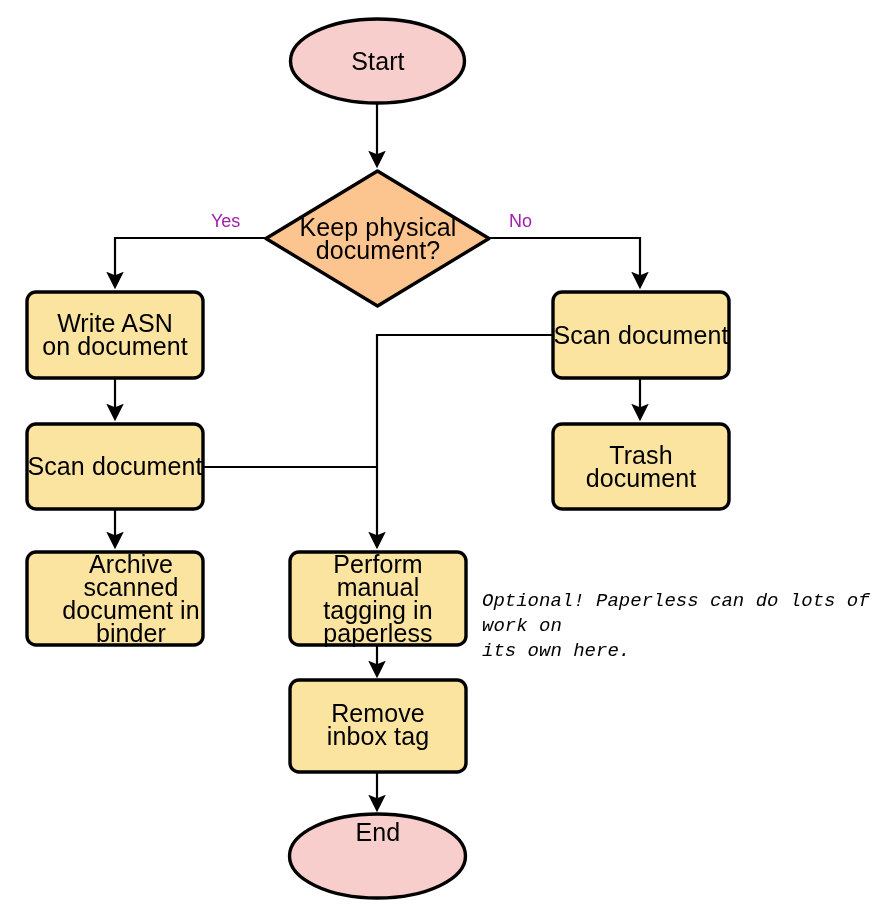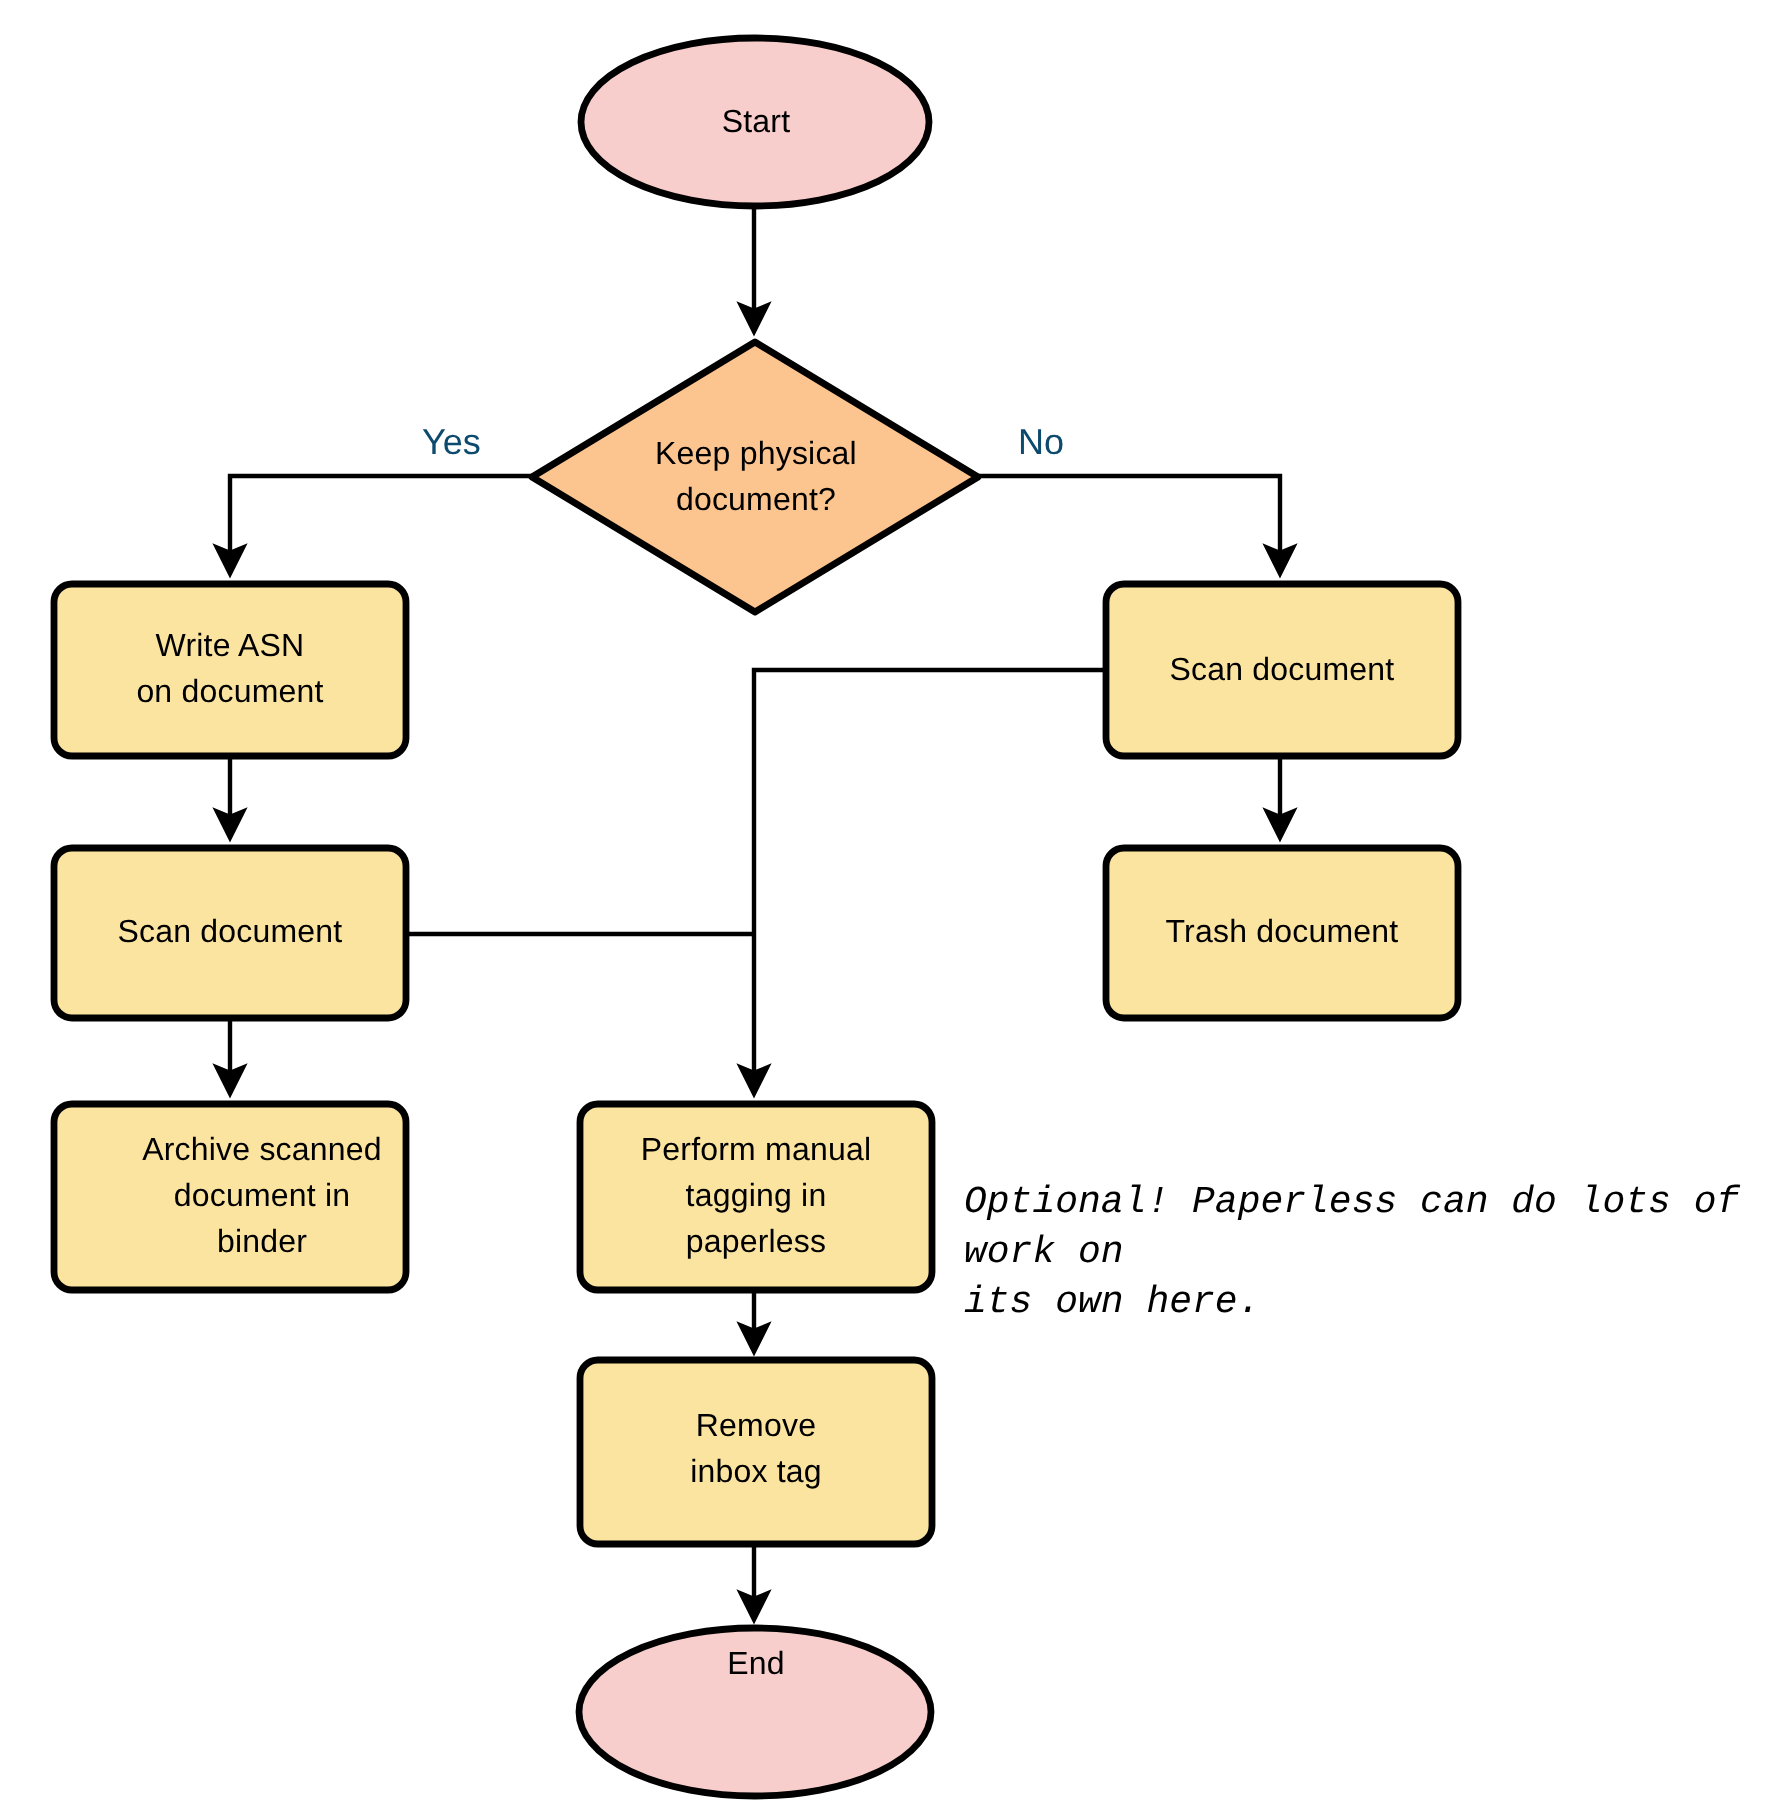--- a/index.html
+++ b/index.html
@@ -22,29 +22,29 @@
     left: 0;
     top: 0;
   }
   .node-label {
     position: absolute;
     display: flex;
     align-items: center;
     justify-content: center;
     text-align: center;
     color: #000000;
-    font-size: 16px;
+    font-size: 25px;
     line-height: 23px;
     white-space: pre-line;
     pointer-events: none;
     letter-spacing: 0.1px;
   }
   .edge-label {
     position: absolute;
-    color: #0c4a6e;
+    color: #a21caf;
     font-size: 18px;
     line-height: 20px;
     white-space: nowrap;
   }
   .note-text {
     position: absolute;
     color: #000000;
     font-size: 19px;
     line-height: 25px;
     font-style: italic;

